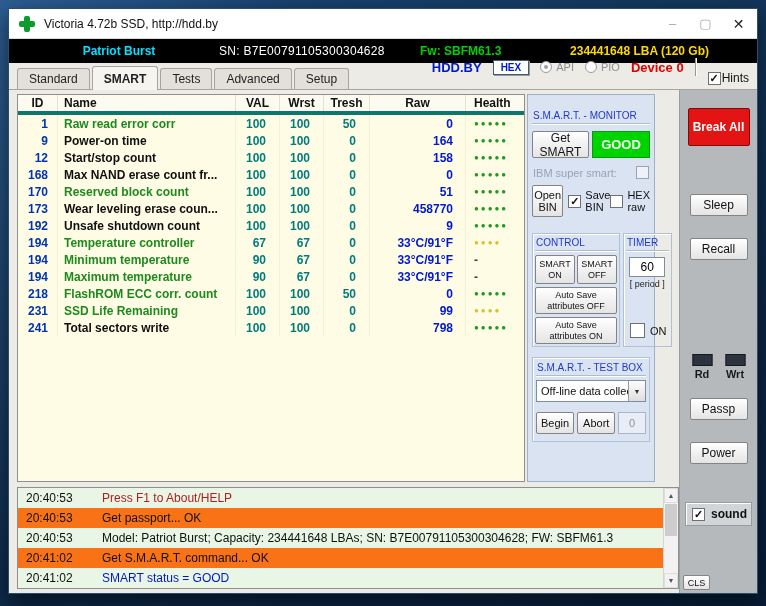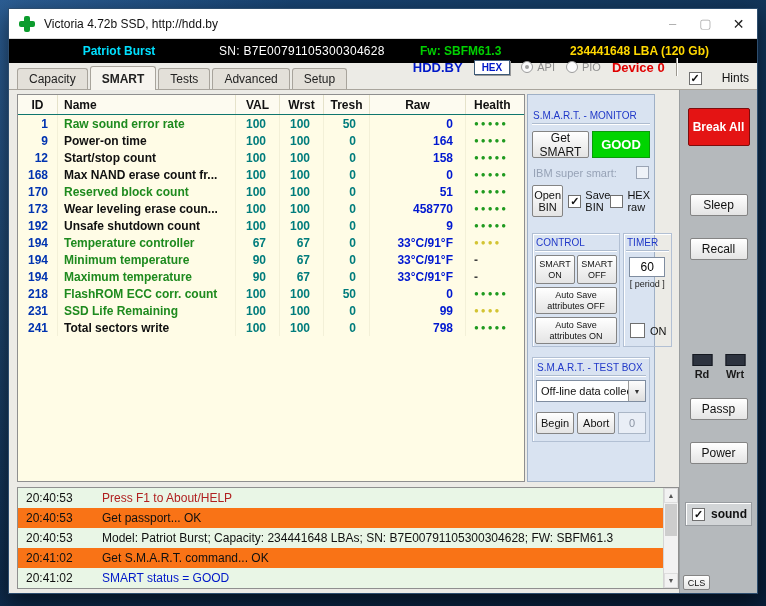--- a/index.html
+++ b/index.html
@@ -53,21 +53,21 @@
   .cb.gray { border-color:#9aa4b4; background:#eef2f8; }
   .cb-label { font-size:12px; color:#111; }
 
   
   .content { flex:1; display:flex; min-height:0; }
   .main { width:670px; padding:4px 0 4px 8px; display:flex; flex-direction:column; min-height:0; }
   .smart-area { height:388px; display:flex; gap:2px; flex:0 0 auto; }
 
   
   .smart-table { width:508px; background:#fffce6; border:1px solid #8f8f8f; display:flex; flex-direction:column; overflow:hidden; }
-  .thead { display:flex; height:20px; background:#fdfbf0; border-bottom:1px solid #0f766e; font-weight:bold; font-size:12px; color:#111; flex:0 0 auto; }
+  .thead { display:flex; height:20px; background:#fdfbf0; border-bottom:4px solid #0f766e; font-weight:bold; font-size:12px; color:#111; flex:0 0 auto; }
   .th { display:flex; align-items:center; height:100%; border-right:1px solid #e5e2ca; }
   .trow { display:flex; height:17px; font-size:12px; font-weight:bold; flex:0 0 auto; }
   .td { display:flex; align-items:center; height:100%; border-right:1px solid #f3f0d8; }
   .c-id { width:40px; justify-content:center; }
   .c-name { width:178px; padding-left:6px; }
   .c-val,.c-wrst { width:44px; justify-content:center; }
   .c-tresh { width:46px; justify-content:center; }
   .c-raw { width:96px; justify-content:center; }
   .c-health { flex:1; padding-left:8px; border-right:none; }
   .td.c-id { justify-content:flex-end; padding-right:9px; color:#0033b0; }
@@ -160,40 +160,40 @@
 
     <div class="infobar">
       <span class="ib-model">Patriot Burst</span>
       <span class="ib-serial">SN: B7E00791105300304628</span>
       <span class="ib-fw">Fw: SBFM61.3</span>
       <span class="ib-cap">234441648 LBA (120 Gb)</span>
     </div>
 
     <div class="tabstrip">
       <div style="display:flex;align-items:flex-end;">
-          <div class="tab">Capacity</div>
+          <div class="tab">Standard</div>
           <div class="tab active">SMART</div>
           <div class="tab">Tests</div>
           <div class="tab">Advanced</div>
           <div class="tab">Setup</div>
         </div>
       <div class="tabright">
         <span class="brand">HDD.BY</span>
         <span class="hexbtn">HEX</span>
         <span class="radio-wrap">
           <span class="radio sel"></span>
           <span>API</span>
         </span>
         <span class="radio-wrap">
           <span class="radio"></span>
           <span>PIO</span>
         </span>
         <span class="device">Device 0</span>
         <span class="vsep"></span>
-        <span style="display:flex;align-items:center;gap:20px;margin-top:22px;">
+        <span style="display:flex;align-items:center;gap:1px;margin-top:22px;">
           <span class="cb checked"></span>
           <span class="cb-label">Hints</span>
         </span>
       </div>
     </div>
 
     <div class="content">
       <div class="main">
         <div class="smart-area">
 
@@ -203,21 +203,21 @@
               <div class="th c-name">Name</div>
               <div class="th c-val">VAL</div>
               <div class="th c-wrst">Wrst</div>
               <div class="th c-tresh">Tresh</div>
               <div class="th c-raw">Raw</div>
               <div class="th c-health">Health</div>
             </div>
             <div>
                 <div class="trow">
     <div class="td c-id">1</div>
-    <div class="td c-name" style="color: rgb(30, 138, 30);">Raw sound error rate</div>
+    <div class="td c-name" style="color: rgb(30, 138, 30);">Raw read error corr</div>
     <div class="td c-val">100</div>
     <div class="td c-wrst">100</div>
     <div class="td c-tresh">50</div>
     <div class="td c-raw">0</div>
     <div class="td c-health">
       <span class="health-dots" style="color: rgb(31, 154, 31);">●●●●●</span>
     </div>
   </div>
                 <div class="trow">
     <div class="td c-id">9</div>

